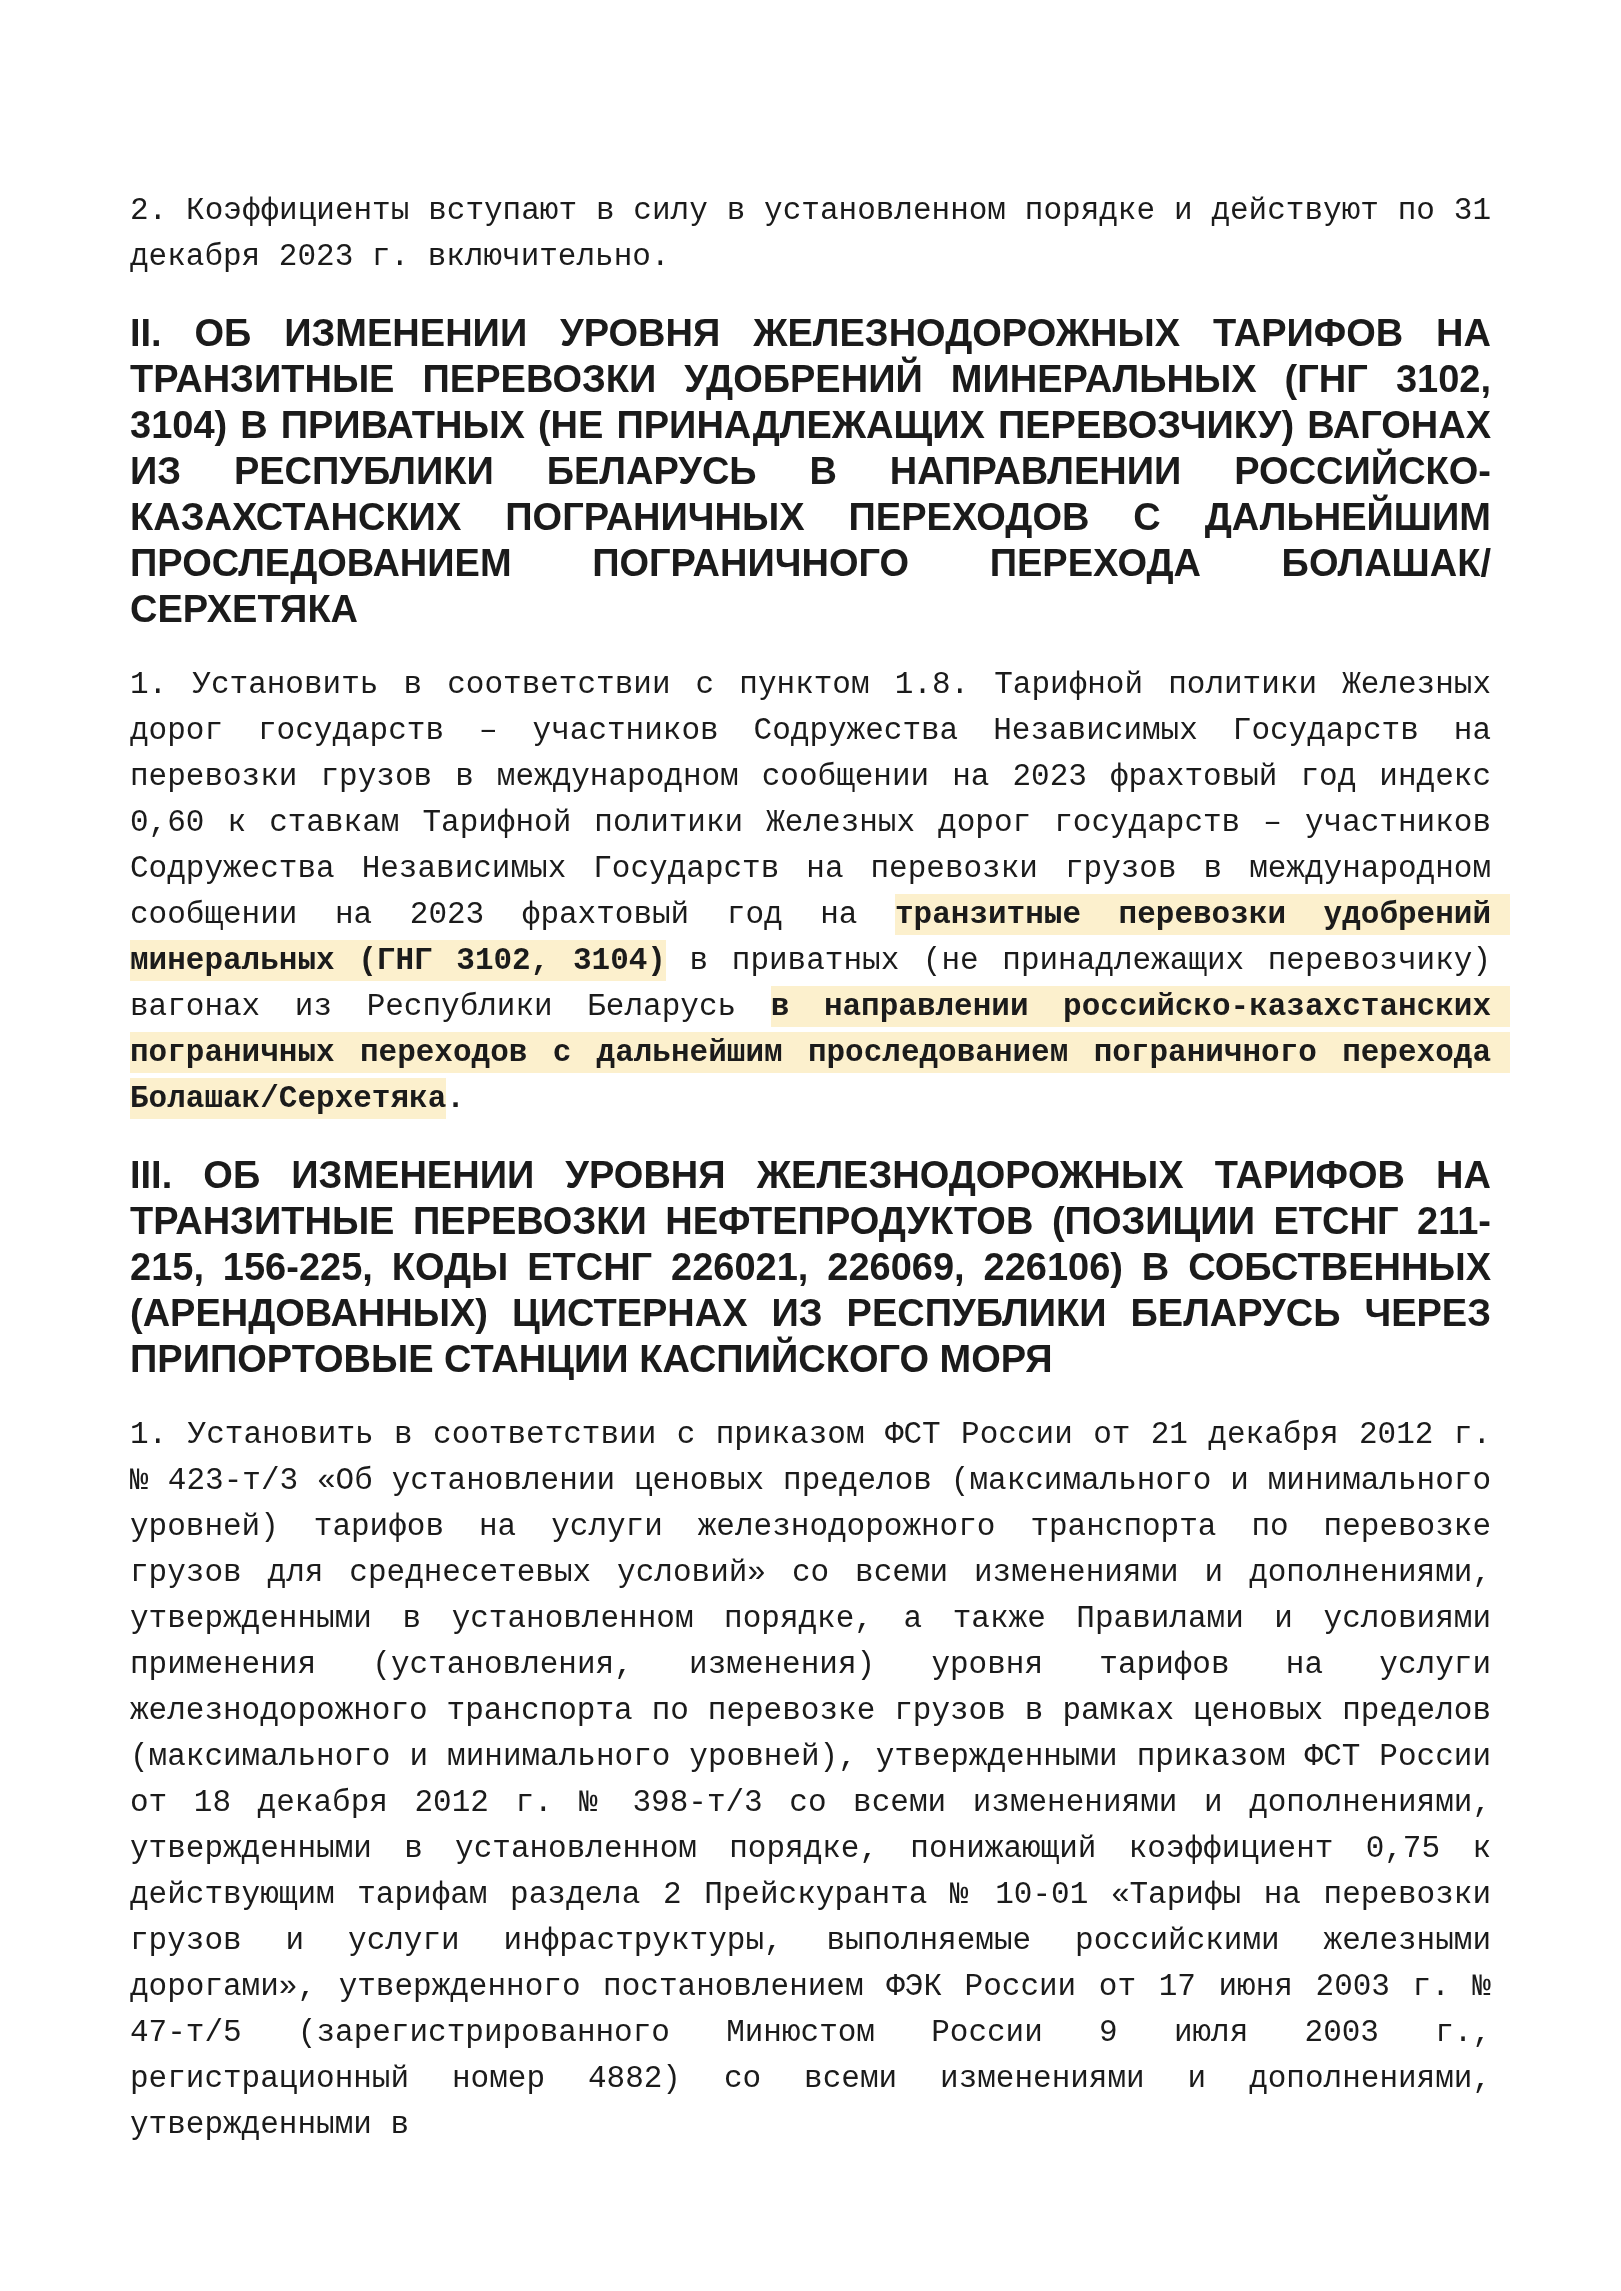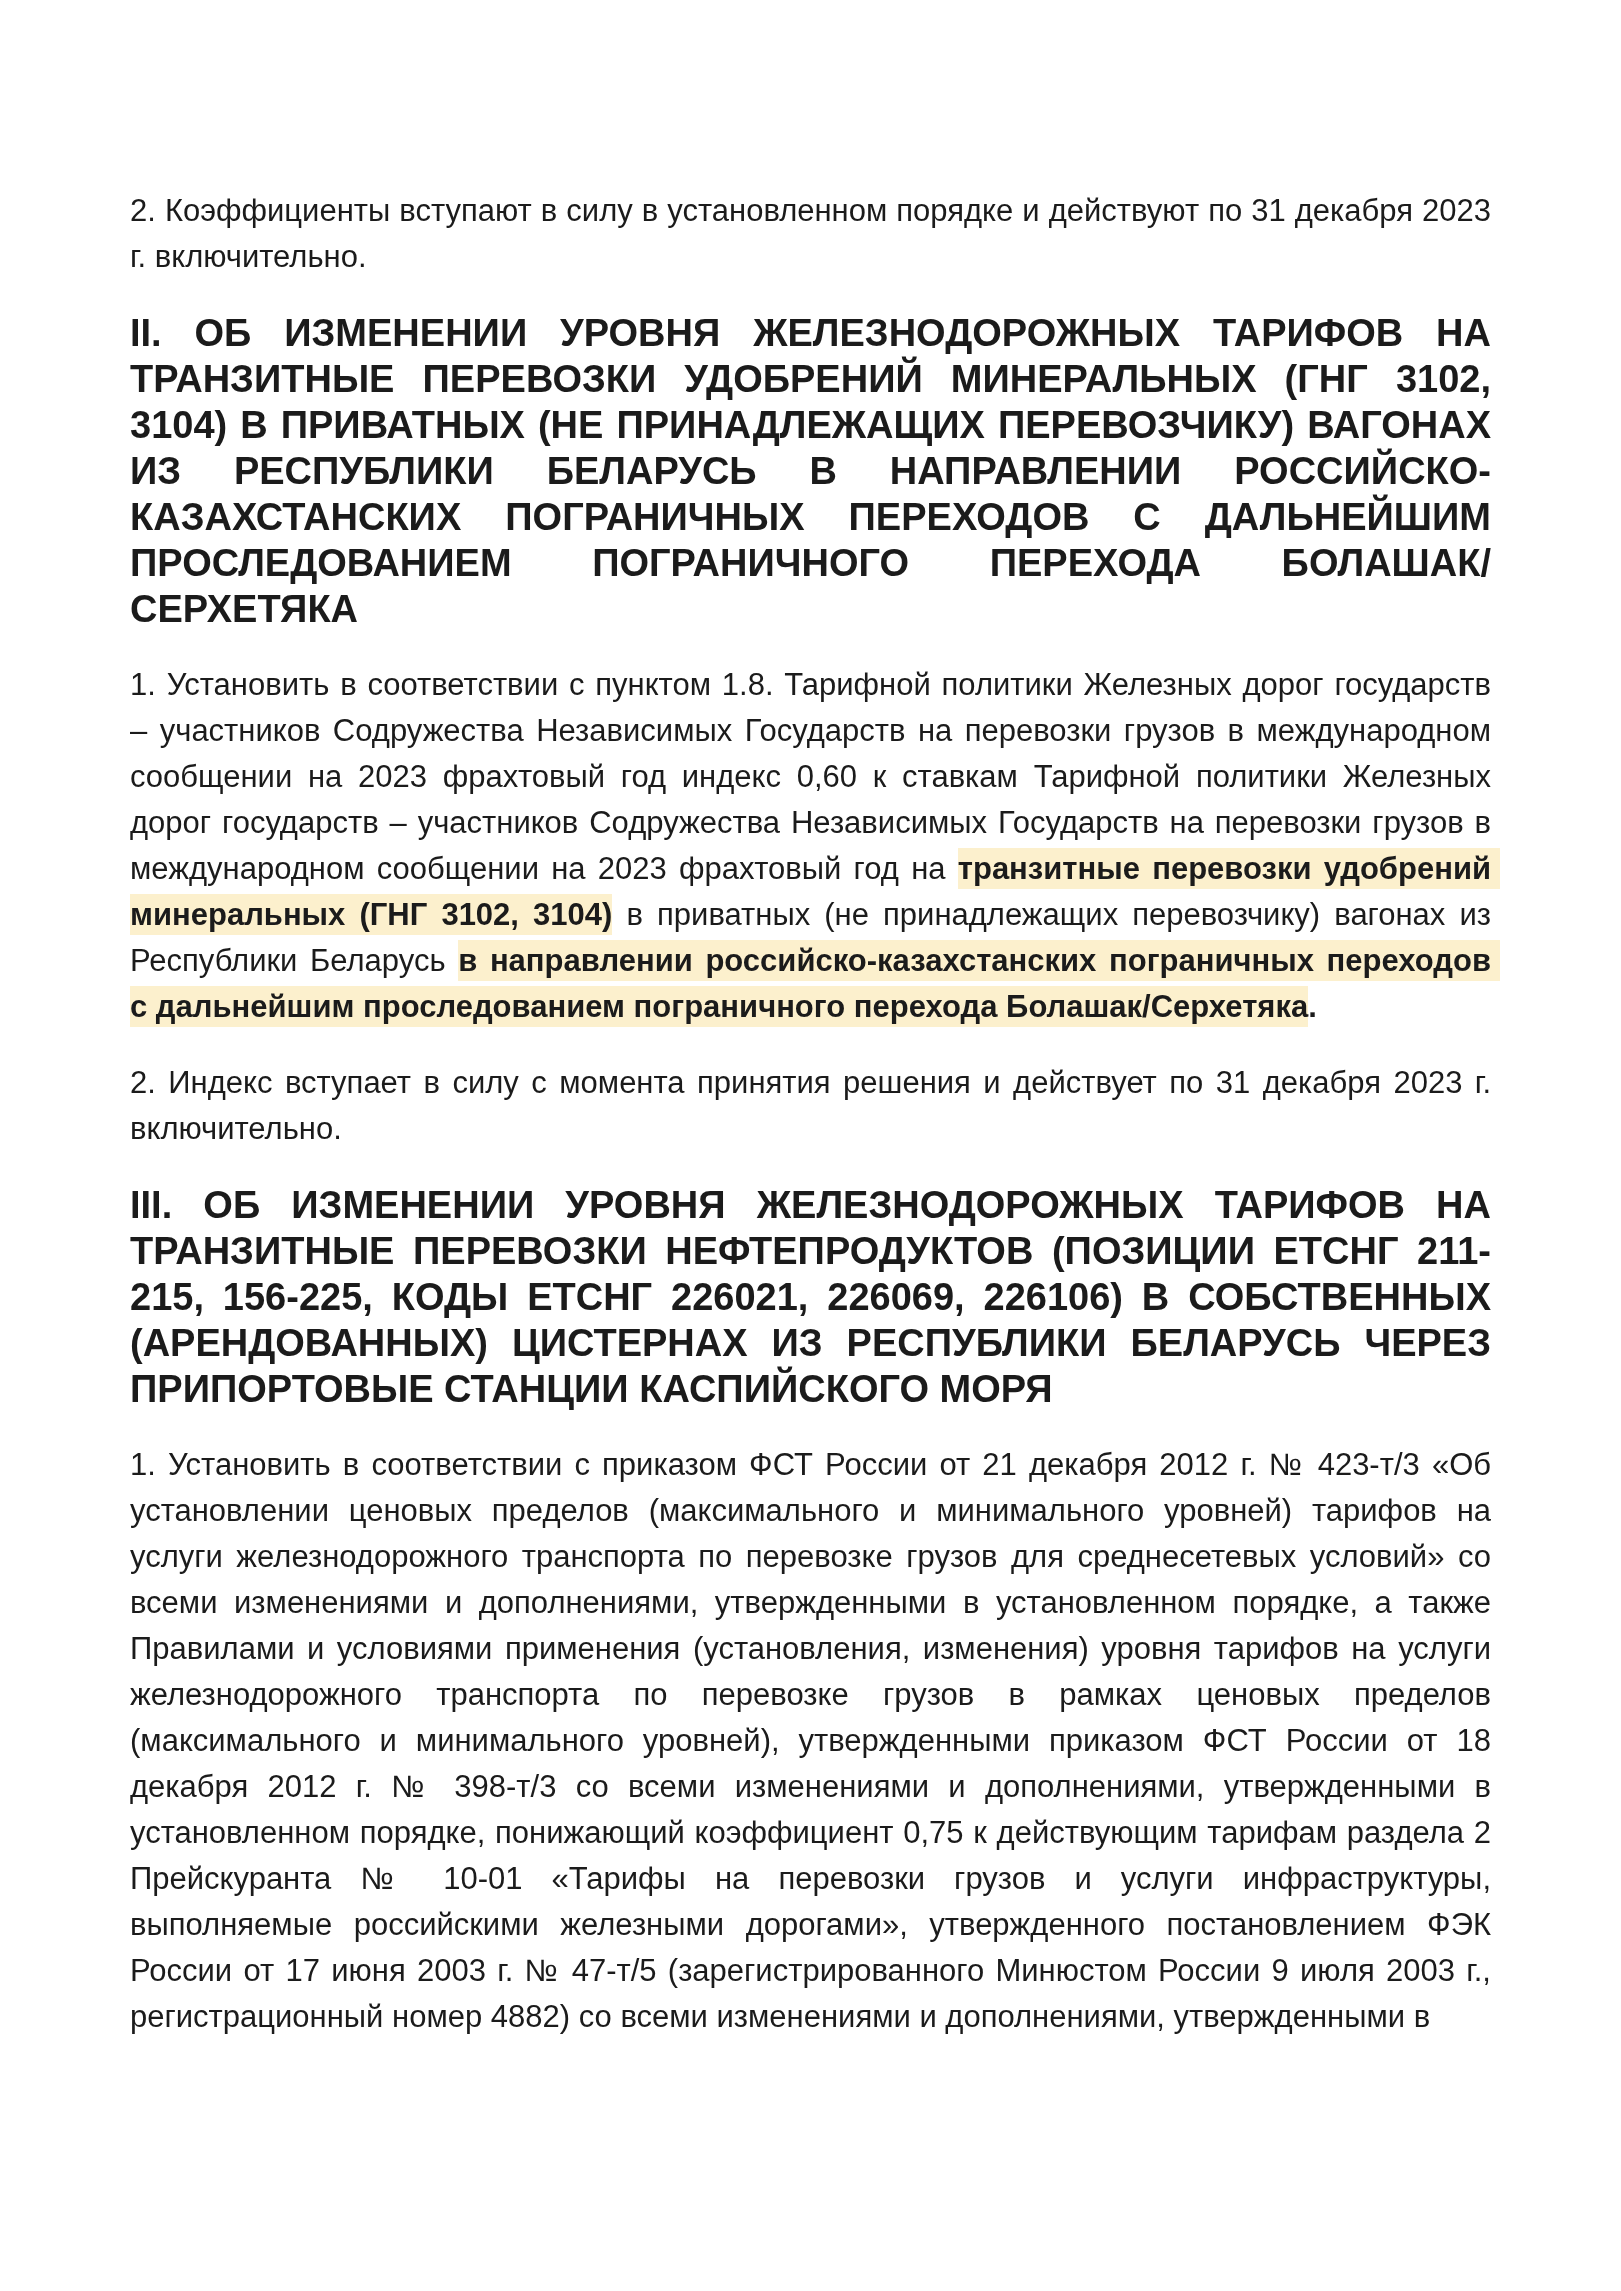--- a/index.html
+++ b/index.html
@@ -14,20 +14,21 @@
     background: var(--page-bg, #ffffff);
     color: var(--text-color, #1b1b1b);
     font-family: "Liberation Sans", sans-serif;
     font-size: 31px;
     line-height: 46px;
     padding: 188px 130px 118px 130px;
   }
   .body-paragraph {
     margin: 0 0 30px 0;
     text-align: justify;
+    font-family: Liberation Mono, monospace;
   }
   .section-heading {
     margin: 0 0 30px 0;
     font-size: 38px;
     line-height: 46px;
     font-weight: bold;
     text-align: justify;
     color: var(--heading-color, #1b1b1b);
   }
   .seg { white-space: pre-wrap; }
@@ -44,20 +45,19 @@
 <body>
 
 <div class="page">
 
   <p class="body-paragraph">2. Коэффициенты вступают в силу в установленном порядке и действуют по 31 декабря 2023 г. включительно.</p>
 
   <h2 class="section-heading">II. ОБ ИЗМЕНЕНИИ УРОВНЯ ЖЕЛЕЗНОДОРОЖНЫХ ТАРИФОВ НА ТРАНЗИТНЫЕ ПЕРЕВОЗКИ УДОБРЕНИЙ МИНЕРАЛЬНЫХ (ГНГ 3102, 3104) В ПРИВАТНЫХ (НЕ ПРИНАДЛЕЖАЩИХ ПЕРЕВОЗЧИКУ) ВАГОНАХ ИЗ РЕСПУБЛИКИ БЕЛАРУСЬ В НАПРАВЛЕНИИ РОССИЙСКО-КАЗАХСТАНСКИХ ПОГРАНИЧНЫХ ПЕРЕХОДОВ С ДАЛЬНЕЙШИМ ПРОСЛЕДОВАНИЕМ ПОГРАНИЧНОГО ПЕРЕХОДА БОЛАШАК/СЕРХЕТЯКА</h2>
 
   <p class="body-paragraph"><span class="seg normal">1. Установить в соответствии с пунктом 1.8. Тарифной политики Железных дорог государств – участников Содружества Независимых Государств на перевозки грузов в международном сообщении на 2023 фрахтовый год индекс 0,60 к ставкам Тарифной политики Железных дорог государств – участников Содружества Независимых Государств на перевозки грузов в международном сообщении на 2023 фрахтовый год на </span><span class="seg bold-highlight">транзитные перевозки удобрений минеральных (ГНГ 3102, 3104)</span><span class="seg normal"> в приватных (не принадлежащих перевозчику) вагонах из Республики Беларусь </span><span class="seg bold-highlight">в направлении российско-казахстанских пограничных переходов с дальнейшим проследованием пограничного перехода Болашак/Серхетяка</span><span class="seg bold">.</span></p>
 
-  <p class="body-paragraph">2. Индекс вступает в силу с момента принятия решения и действует по 31 декабря 2023 г. включительно.</p>
 
   <h2 class="section-heading">III. ОБ ИЗМЕНЕНИИ УРОВНЯ ЖЕЛЕЗНОДОРОЖНЫХ ТАРИФОВ НА ТРАНЗИТНЫЕ ПЕРЕВОЗКИ НЕФТЕПРОДУКТОВ (ПОЗИЦИИ ЕТСНГ 211-215, 156-225, КОДЫ ЕТСНГ 226021, 226069, 226106) В СОБСТВЕННЫХ (АРЕНДОВАННЫХ) ЦИСТЕРНАХ ИЗ РЕСПУБЛИКИ БЕЛАРУСЬ ЧЕРЕЗ ПРИПОРТОВЫЕ СТАНЦИИ КАСПИЙСКОГО МОРЯ</h2>
 
   <p class="body-paragraph">1. Установить в соответствии с приказом ФСТ России от 21 декабря 2012 г. № 423-т/3 «Об установлении ценовых пределов (максимального и минимального уровней) тарифов на услуги железнодорожного транспорта по перевозке грузов для среднесетевых условий» со всеми изменениями и дополнениями, утвержденными в установленном порядке, а также Правилами и условиями применения (установления, изменения) уровня тарифов на услуги железнодорожного транспорта по перевозке грузов в рамках ценовых пределов (максимального и минимального уровней), утвержденными приказом ФСТ России от 18 декабря 2012 г. № 398-т/3 со всеми изменениями и дополнениями, утвержденными в установленном порядке, понижающий коэффициент 0,75 к действующим тарифам раздела 2 Прейскуранта № 10-01 «Тарифы на перевозки грузов и услуги инфраструктуры, выполняемые российскими железными дорогами», утвержденного постановлением ФЭК России от 17 июня 2003 г. № 47-т/5 (зарегистрированного Минюстом России 9 июля 2003 г., регистрационный номер 4882) со всеми изменениями и дополнениями, утвержденными в</p>
 
 </div>
 
 
 </body></html>

